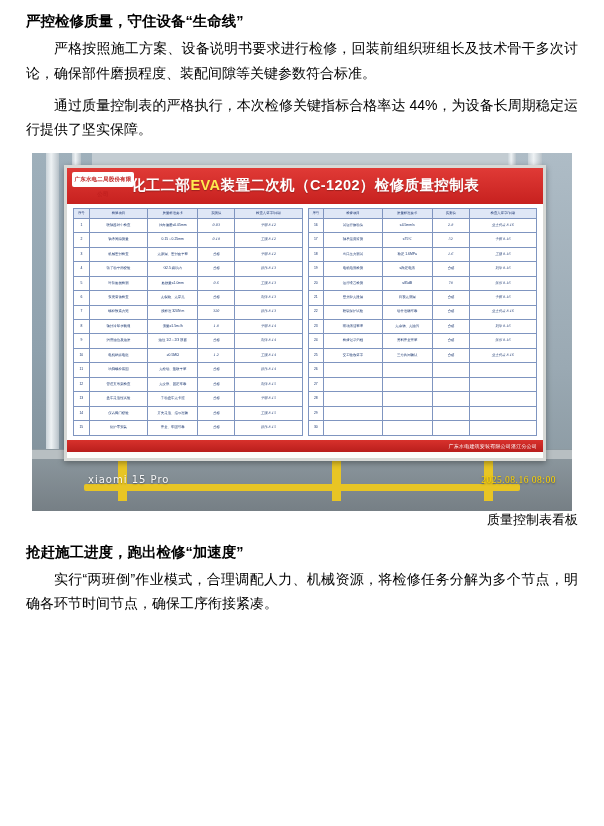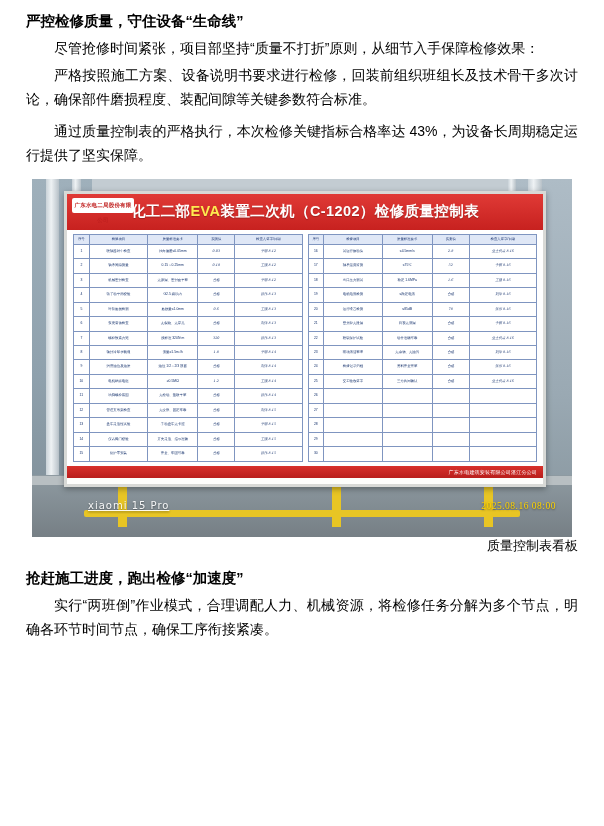--- a/index.html
+++ b/index.html
@@ -197,21 +197,20 @@
   .watermark-left {
     position: absolute;
     left: 56px;
     bottom: 26px;
     color: #ffffff;
     font-size: 10px;
     letter-spacing: 1px;
     opacity: 0.92;
     text-shadow: 0 1px 2px rgba(0,0,0,0.5);
     font-family: "DejaVu Sans", sans-serif;
-    text-decoration: underline;
   }
   .watermark-right {
     position: absolute;
     right: 16px;
     bottom: 26px;
     color: #ffd400;
     font-size: 9.5px;
     letter-spacing: 0.5px;
     text-shadow: 0 1px 2px rgba(0,0,0,0.5);
     font-family: Liberation Serif, serif;
@@ -222,24 +221,23 @@
     margin-top: 0;
   }
 </style>
 </head>
 <body>
 
 <div class="page">
 
   <h1 class="heading">严控检修质量，守住设备“生命线”</h1>
 
-  <p class="para">尽管抢修时间紧张，项目部坚持“质量不打折”原则，从细节入手保障检修效果：</p>
   <p class="para">严格按照施工方案、设备说明书要求进行检修，回装前组织班组长及技术骨干多次讨论，确保部件磨损程度、装配间隙等关键参数符合标准。</p>
   <div class="spacer-sm"></div>
-  <p class="para">通过质量控制表的严格执行，本次检修关键指标合格率达 43%，为设备长周期稳定运行提供了坚实保障。</p>
+  <p class="para">通过质量控制表的严格执行，本次检修关键指标合格率达 44%，为设备长周期稳定运行提供了坚实保障。</p>
 
   <div class="figure">
     <div class="photo">
       <div class="bg-left"></div>
       <div class="bg-right"></div>
       <div class="sky-band"></div>
       <div class="pipe pipe1"></div>
       <div class="pipe pipe2"></div>
       <div class="pipe pipe3"></div>
       <div class="pipe pipe4"></div>

